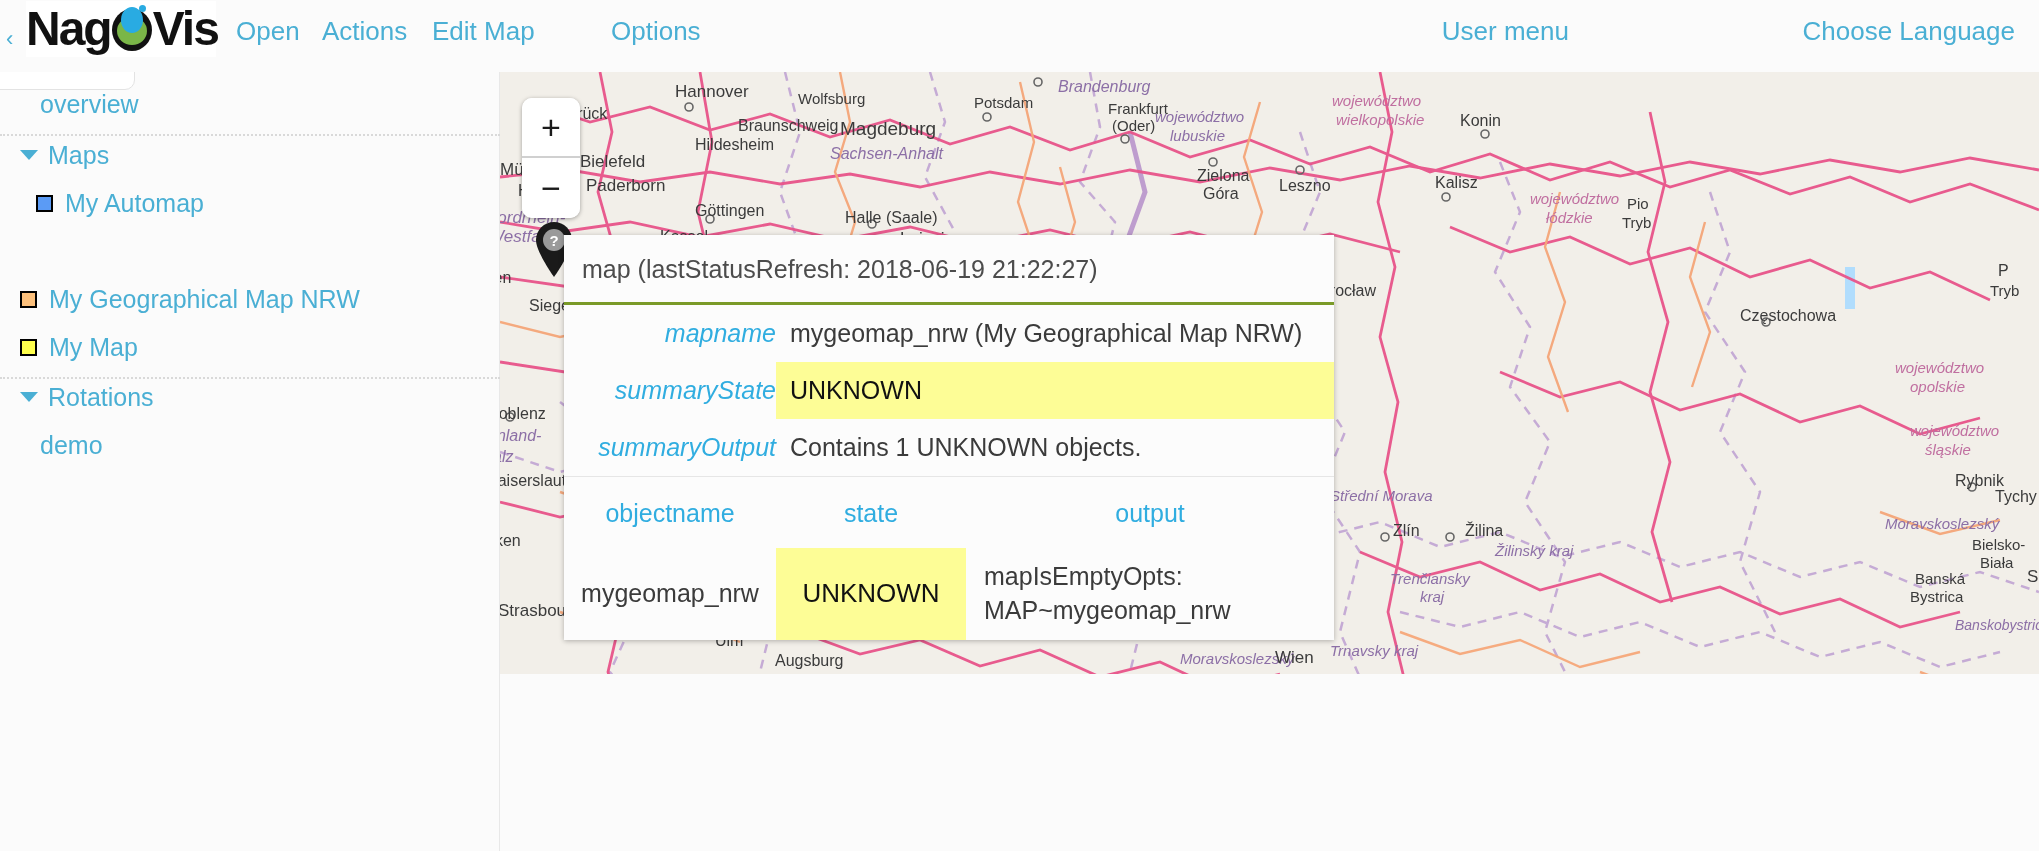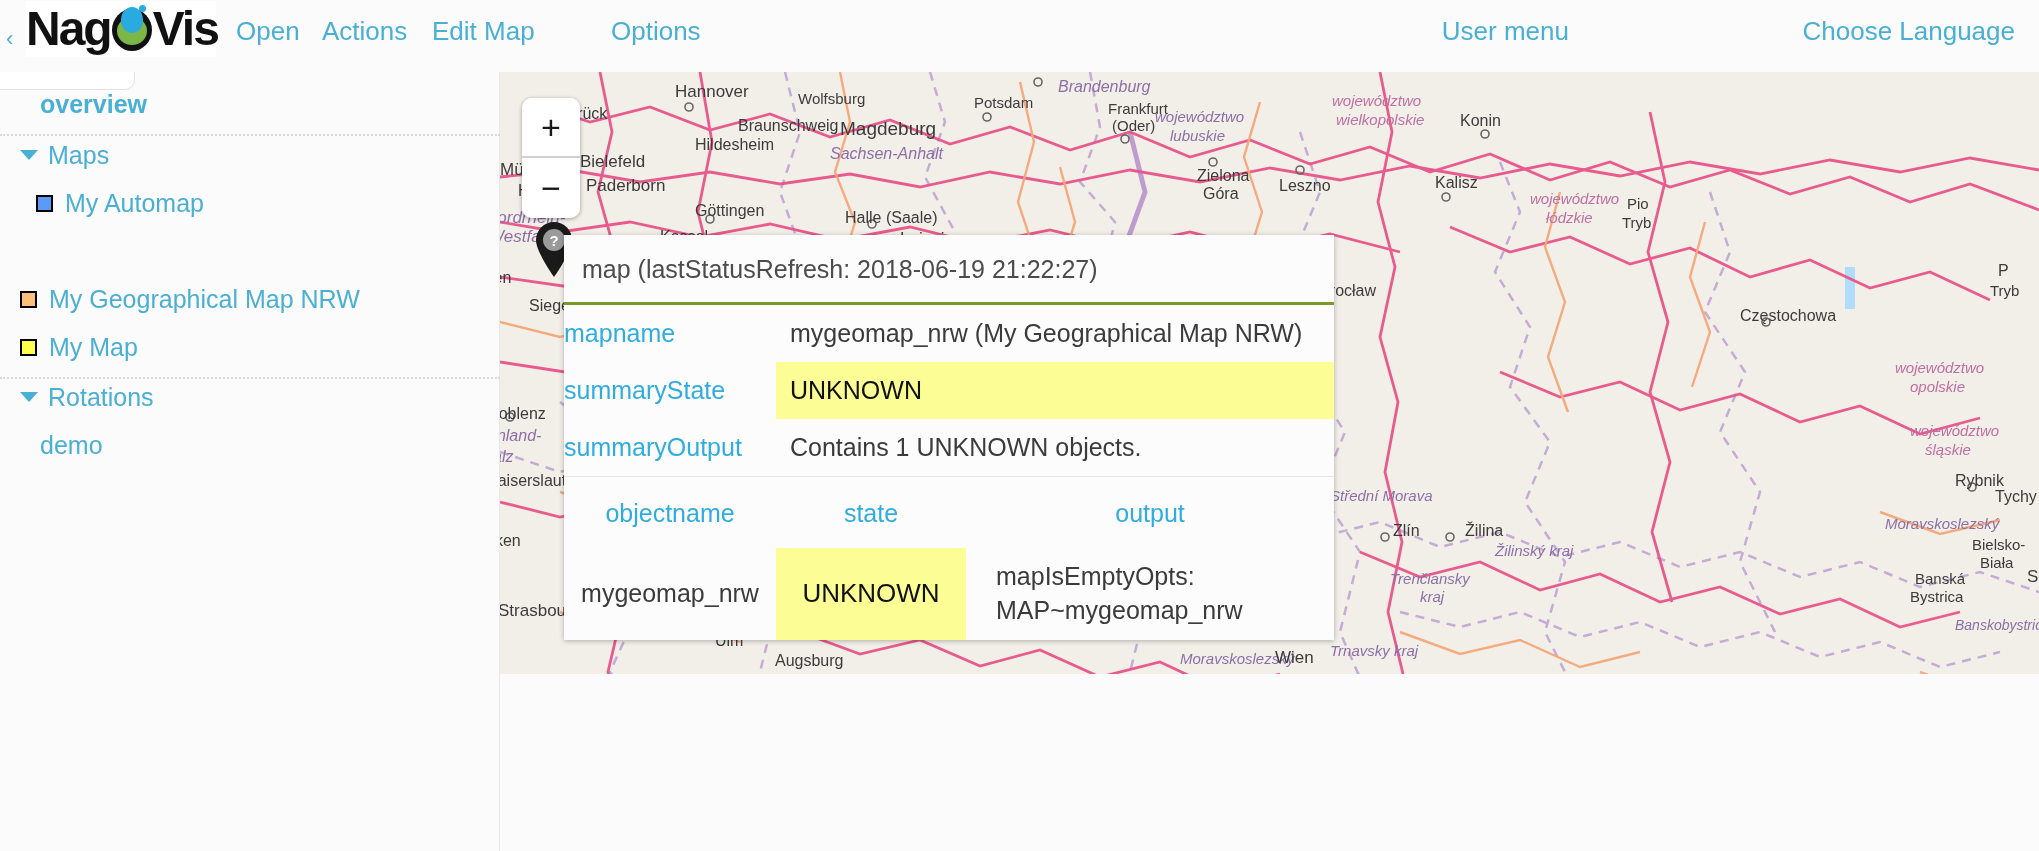--- a/index.html
+++ b/index.html
@@ -177,25 +177,26 @@
   #tt-title {
     padding: 20px 0 18px 18px;
     font-size: 25px; color: #4c4c4c;
     border-bottom: 3px solid #7a9a28;
     white-space: nowrap;
     background: #fcfcfc;
   }
   .tt-table { width: 100%; border-collapse: collapse; }
   .tt-key {
     width: 212px;
-    text-align: left;
+    text-align: right;
     font-size: 25px; color: #30ade0;
     padding: 14px 0;
     vertical-align: middle;
     white-space: nowrap;
+    font-style: italic;
   }
   .tt-val {
     font-size: 25px; color: #3b3b3b;
     padding: 14px 0 14px 14px;
     vertical-align: middle;
   }
   .tt-val.unknown {
     background: #fdfd96;
     color: #111;
   }
@@ -211,21 +212,21 @@
     vertical-align: middle;
     padding: 12px 0;
   }
   .tt-cell.center { text-align: center; }
   .tt-cell.state-unknown {
     background: #fdfd96; color: #111;
     text-align: center;
     font-size: 26px;
     padding: 26px 14px;
   }
-  .tt-cell.outcell { padding-left: 30px; line-height: 1.35; }
+  .tt-cell.outcell { padding-left: 18px; line-height: 1.35; }
 </style>
 </head>
 <body>
 
 <div id="header">
 
   <div id="collapse-arrow">‹</div>
 
   <div id="logo">
     <div class="logo-text">
@@ -248,21 +249,21 @@
   <div class="navlink" id="nav-language">Choose Language</div>
 </div>
 
 <div id="sidebar">
 
   <div id="sidebar-widget">
     <div class="chev"></div>
     <div class="chev-inner"></div>
   </div>
 
-  <div class="side-row" style="top:17px; left:40px;font-weight:bold;">
+  <div class="side-row" style="top:17px; left:40px;">
     <span class="side-label">overview</span>
   </div>
 
   <div class="hr-dotted" style="top:62px;"></div>
 
   <div class="side-row" style="top:68px; left:20px;">
     <span class="tri"></span>
     <span class="side-label">Maps</span>
   </div>
 

